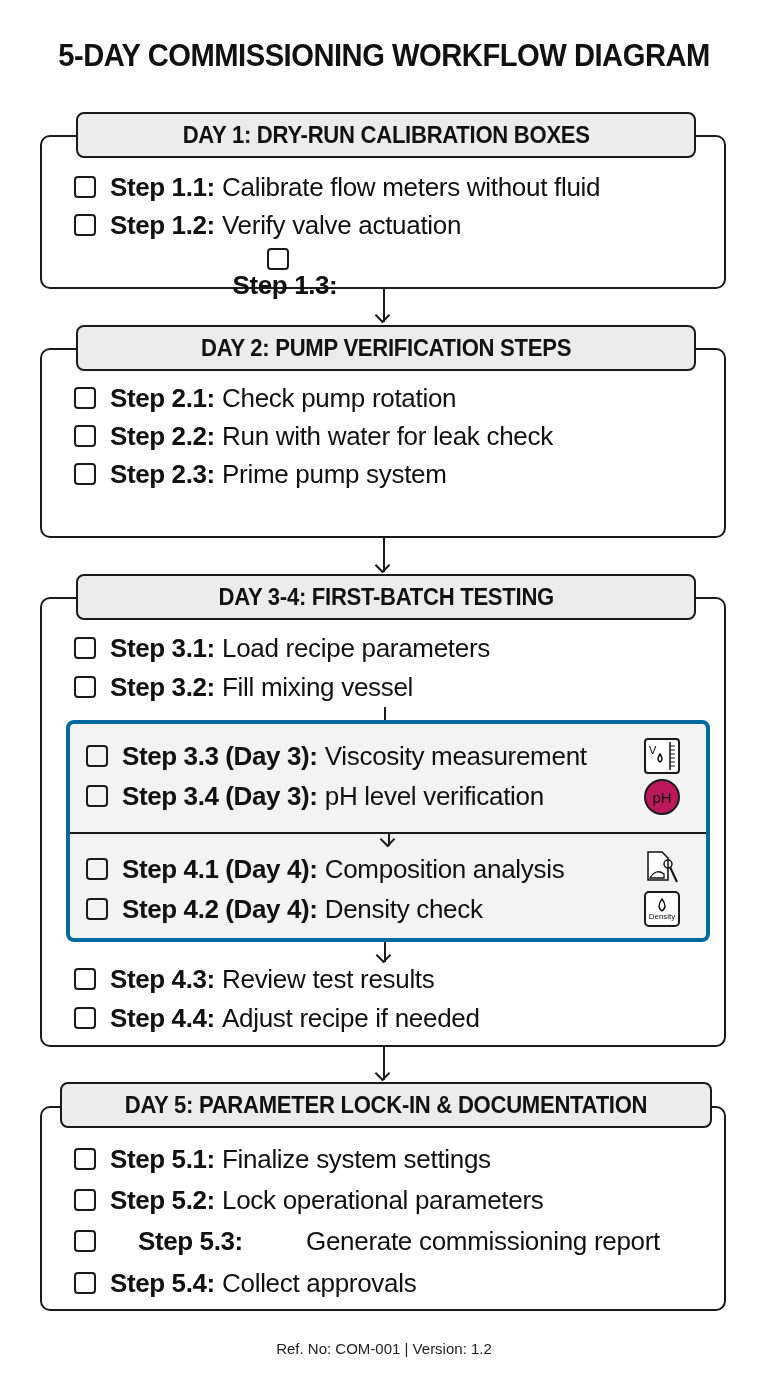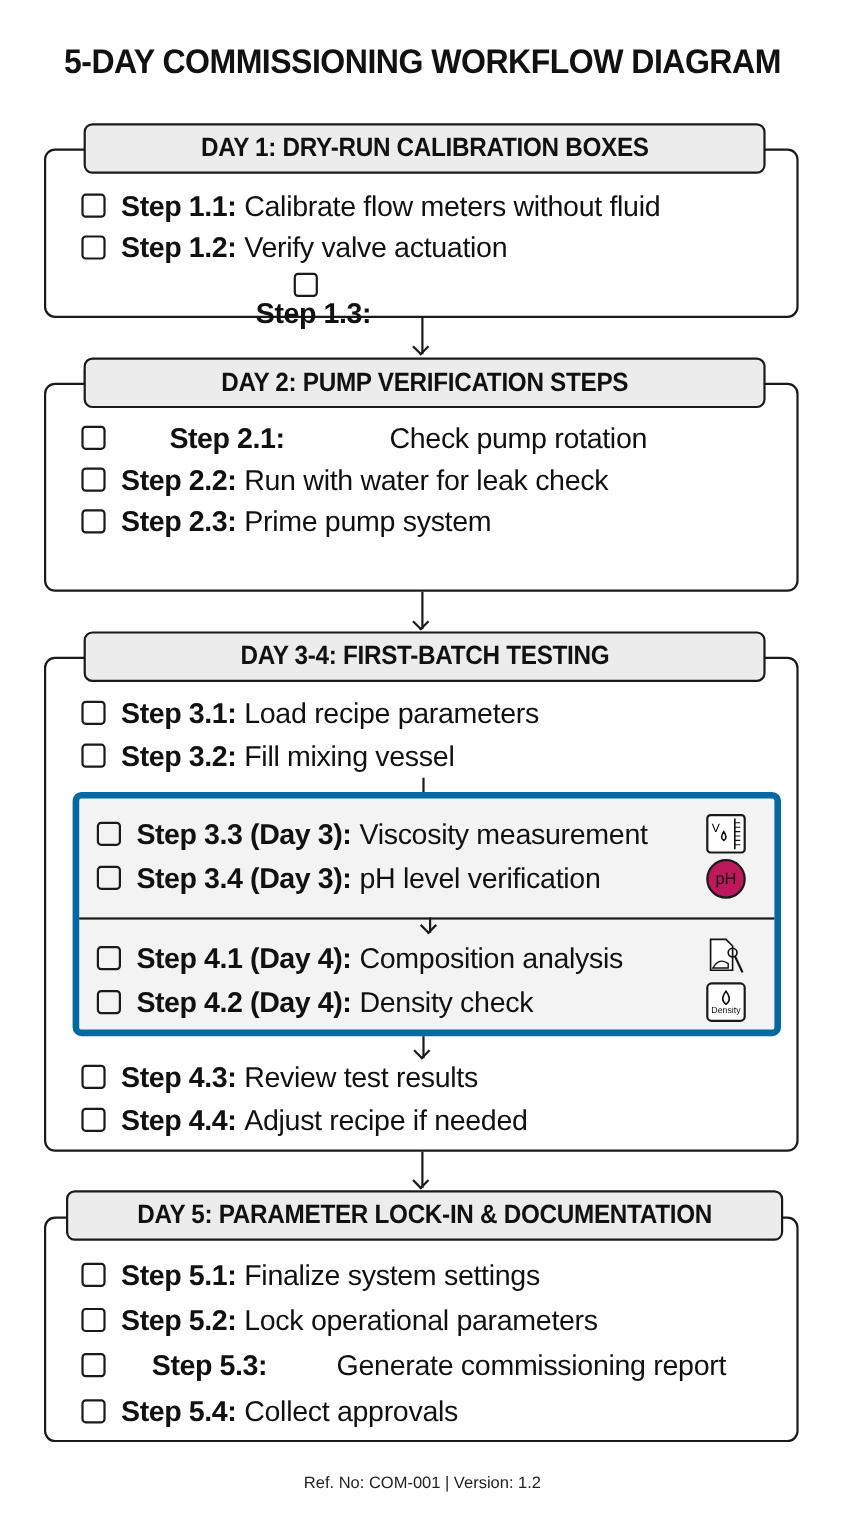--- a/index.html
+++ b/index.html
@@ -8,21 +8,21 @@
   .box{position:absolute;left:40px;width:686px;border:2px solid #1a1a1a;border-radius:10px;background:#fff;box-sizing:border-box;}
   .hdr{position:absolute;height:46px;background:#ececec;border:2px solid #1a1a1a;border-radius:8px;box-sizing:border-box;text-align:center;font-weight:bold;font-size:24px;line-height:42px;white-space:nowrap;letter-spacing:-0.3px;}
   .hdr span{display:inline-block;transform:scaleX(0.92);}
   .step{position:absolute;left:32px;font-size:26px;line-height:30px;white-space:nowrap;display:flex;align-items:center;}
   .step .cb{width:22px;height:22px;border:2px solid #1a1a1a;border-radius:4px;box-sizing:border-box;margin-right:14px;flex:none;}
   .step .lbl{font-weight:bold;letter-spacing:-0.4px;}
   .step .txt{letter-spacing:-0.3px;}
   .arrow{position:absolute;left:383px;width:2px;background:#1a1a1a;}
   .arrow:after{content:"";position:absolute;left:-6px;bottom:0;width:9px;height:9px;border-right:2px solid #1a1a1a;border-bottom:2px solid #1a1a1a;transform:rotate(45deg);transform-origin:center;margin-bottom:1px;}
   .line{position:absolute;left:383px;width:2px;background:#1a1a1a;}
-  .sub{position:absolute;left:24px;width:644px;border:6px solid #0369a1;border-radius:8px;background:#f3f3f3;box-sizing:border-box;}
+  .sub{position:absolute;left:24px;width:644px;border:4px solid #0369a1;border-radius:8px;background:#f3f3f3;box-sizing:border-box;}
   .sub .step{left:16px;}
   .divider{position:absolute;left:0;width:100%;height:2px;background:#1a1a1a;}
   .icon{position:absolute;right:26px;width:36px;height:36px;box-sizing:border-box;display:flex;align-items:center;justify-content:center;}
   .footer{position:absolute;top:1340px;left:0;width:768px;text-align:center;font-size:15px;color:#222;}
 </style>
 </head>
 <body>
 
 <div class="title">5-DAY COMMISSIONING WORKFLOW DIAGRAM</div>
 
@@ -30,21 +30,21 @@
   <div class="hdr" style="left:34px;width:620px;top:-25px;"><span>DAY 1: DRY-RUN CALIBRATION BOXES</span></div>
   <div class="step" style="top:35px;"><span class="cb"></span><span class="lbl">Step 1.1:</span>&nbsp;<span class="txt">Calibrate flow meters without fluid</span></div>
   <div class="step" style="top:73px;"><span class="cb"></span><span class="lbl">Step 1.2:</span>&nbsp;<span class="txt">Verify valve actuation</span></div>
   <div class="step" style="top:111px;flex-direction:column;"><span class="cb"></span><span class="lbl">Step 1.3:</span>&nbsp;<span class="txt">Run sequence logic with dummy data</span></div>
 </div>
 
 <div class="arrow" style="top:289px;height:33px;"></div>
 
 <div class="box" style="top:348px;height:190px;">
   <div class="hdr" style="left:34px;width:620px;top:-25px;"><span>DAY 2: PUMP VERIFICATION STEPS</span></div>
-  <div class="step" style="top:33px;gap:44px;"><span class="cb"></span><span class="lbl">Step 2.1:</span>&nbsp;<span class="txt">Check pump rotation</span></div>
+  <div class="step" style="top:33px;"><span class="cb"></span><span class="lbl">Step 2.1:</span>&nbsp;<span class="txt">Check pump rotation</span></div>
   <div class="step" style="top:71px;"><span class="cb"></span><span class="lbl">Step 2.2:</span>&nbsp;<span class="txt">Run with water for leak check</span></div>
   <div class="step" style="top:109px;"><span class="cb"></span><span class="lbl">Step 2.3:</span>&nbsp;<span class="txt">Prime pump system</span></div>
 </div>
 
 <div class="arrow" style="top:538px;height:34px;"></div>
 
 <div class="box" style="top:597px;height:450px;">
   <div class="hdr" style="left:34px;width:620px;top:-25px;"><span>DAY 3-4: FIRST-BATCH TESTING</span></div>
   <div class="step" style="top:34px;"><span class="cb"></span><span class="lbl">Step 3.1:</span>&nbsp;<span class="txt">Load recipe parameters</span></div>
   <div class="step" style="top:73px;"><span class="cb"></span><span class="lbl">Step 3.2:</span>&nbsp;<span class="txt">Fill mixing vessel</span></div>

